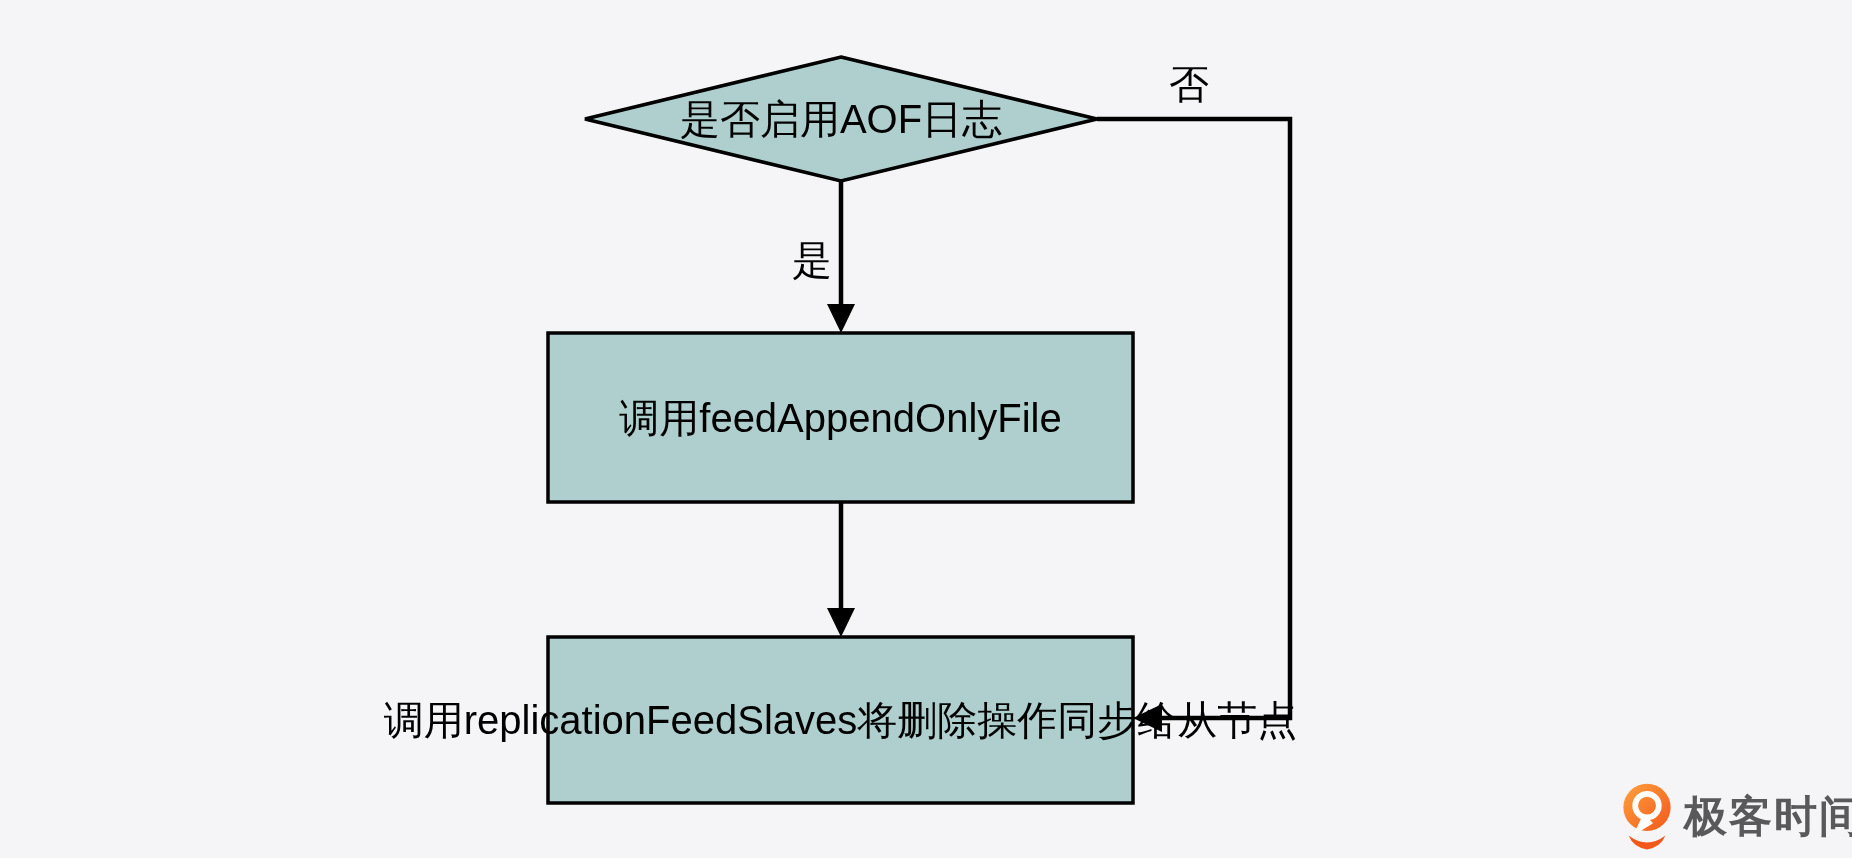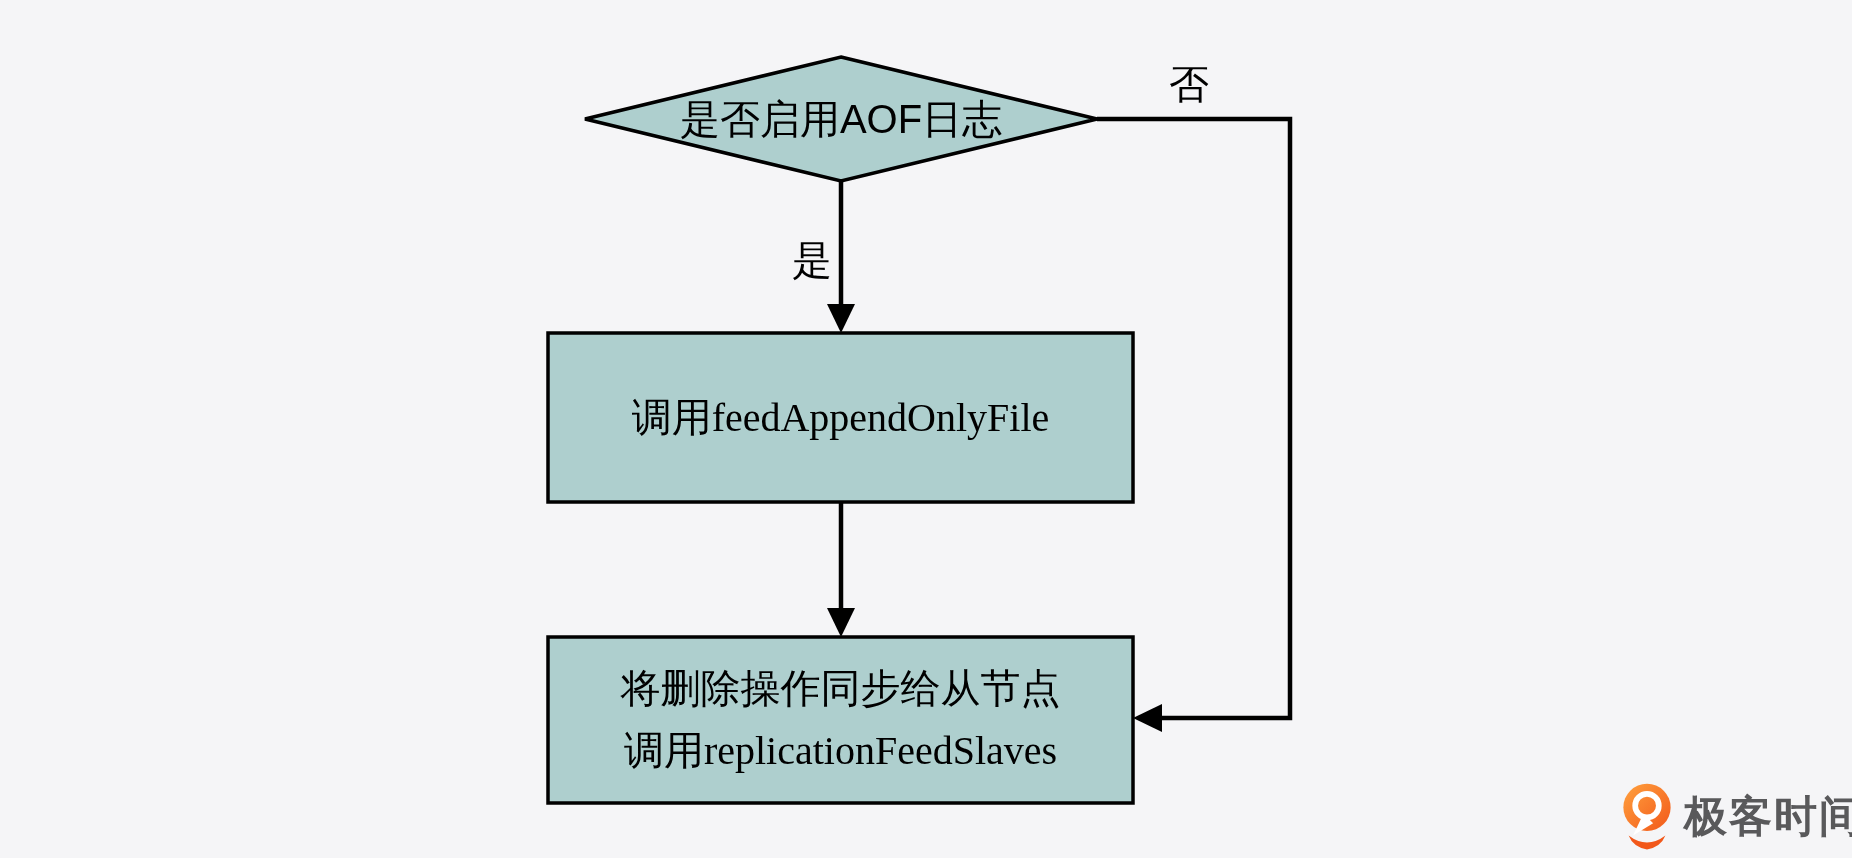--- a/index.html
+++ b/index.html
@@ -28,23 +28,22 @@
     position: absolute;
     display: flex;
     align-items: center;
     justify-content: center;
     color: #000000;
     font-size: 40px;
     text-align: center;
     white-space: nowrap;
   }
   .node-label {
-    flex-direction: column;
+    flex-direction: row;
     line-height: 62px;
-    font-family: Liberation Serif, serif;
   }
   .diamond-label {
     left: 585px;
     top: 57px;
     width: 512px;
     height: 124px;
   }
   .yes-label {
     left: 782px;
     top: 237px;
@@ -117,22 +116,22 @@
 
   <div class="label yes-label">是</div>
 
   <div class="label no-label">否</div>
 
   <div class="label node-label process1-label">
     <div>调用feedAppendOnlyFile</div>
   </div>
 
   <div class="label node-label process2-label">
+    <div>调用replicationFeedSlaves</div>
     <div>将删除操作同步给从节点</div>
-    <div>调用replicationFeedSlaves</div>
   </div>
 
   <div class="logo">
     <svg class="logo-icon" viewBox="0 0 60 80" xmlns="http://www.w3.org/2000/svg">
       <defs>
         <linearGradient id="gk-grad" x1="0" y1="0" x2="1" y2="1">
           <stop offset="0" stop-color="#ffa13e"></stop>
           <stop offset="1" stop-color="#f2581a"></stop>
         </linearGradient>
       </defs>

